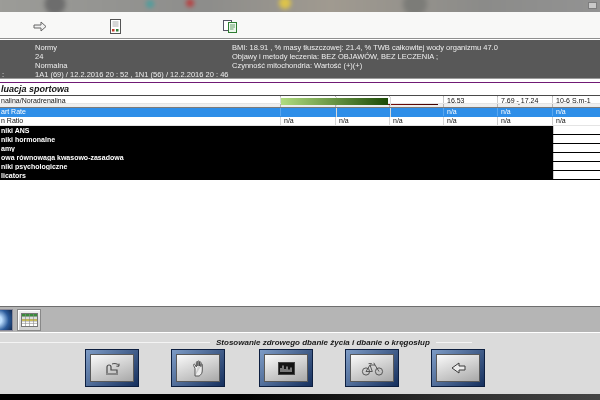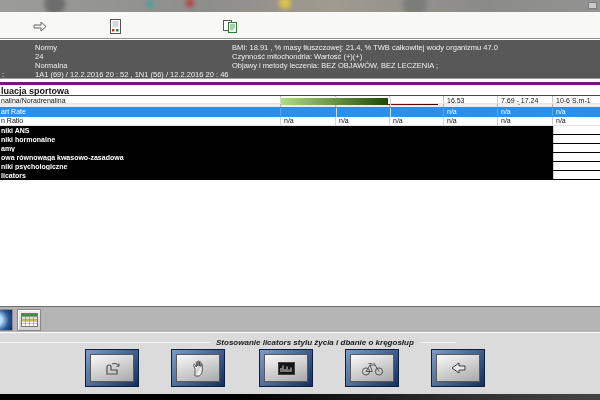--- a/index.html
+++ b/index.html
@@ -25,21 +25,21 @@
 
   
   .info{position:absolute;top:40px;left:0;width:600px;height:39px;background:#585858;color:#efefef;
         font-size:7.5px;line-height:9px;border-bottom:1px solid #9a9a9a;}
   .info .leftvals{position:absolute;left:35px;top:3px;}
   .info .labelcolon{position:absolute;left:2px;top:30px;}
   .info .rightvals{position:absolute;left:232px;top:3px;}
 
   
   .sectionbar{position:absolute;top:82px;left:0;width:600px;height:14px;background:#fff;
-              border-top:3px solid #701a75;border-bottom:1px solid #4a4a4a;}
+              border-top:1px solid #701a75;border-bottom:1px solid #4a4a4a;font-style:italic;}
   .sectionbar .t{font-size:9px;font-weight:bold;color:#111;padding:1px 0 0 1px;}
 
   
   .table{position:absolute;top:96px;left:0;width:600px;}
   .thead{display:flex;height:12px;background:linear-gradient(#ffffff,#ebebeb);border-bottom:1px solid #7a7a7a;font-size:7px;color:#222;}
   .hname{width:281px;padding:1px 0 0 1px;border-right:1px solid #b4b4b4;}
   .hc{padding:1px 0 0 3px;border-right:1px solid #b4b4b4;}
   .hc:last-child{border-right:none;}
 
   .trow{display:flex;height:9px;border-bottom:1px solid #e4e4e4;background:#fff;font-size:7px;line-height:8px;color:#111;}
@@ -119,22 +119,22 @@
 <div class="info">
   <div class="labelcolon">:</div>
   <div class="leftvals">
     <div>Normy</div>
     <div>24</div>
     <div>Normalna</div>
     <div>1A1  (69)  / 12.2.2016  20 : 52 ,  1N1  (56)  / 12.2.2016  20 : 46</div>
   </div>
   <div class="rightvals">
     <div>BMI:   18.91   ,  % masy tłuszczowej: 21.4,  % TWB całkowitej wody organizmu 47.0</div>
+    <div>Objawy i metody leczenia: BEZ OBJAWÓW, BEZ LECZENIA ;</div>
     <div>Czynność mitochondria: Wartość (+)(+)</div>
-    <div>Objawy i metody leczenia: BEZ OBJAWÓW, BEZ LECZENIA ;</div>
   </div>
 </div>
 
 <div class="sectionbar">
   <div class="t">luacja sportowa</div>
 </div>
 
 <div class="table">
   <div class="thead">
     <div class="hname">niki</div>
@@ -356,21 +356,21 @@
       <rect x="1" y="1" width="15" height="2.6" fill="#3a8a3a"></rect>
       <rect x="1" y="6" width="15" height="2" fill="#d8c84a"></rect>
       <path d="M4.5 1v12M8.5 1v12M12.5 1v12M1 4h15M1 6h15M1 8.2h15M1 10.4h15" stroke="#8a8a8a" stroke-width="0.6"></path>
     </svg>
   </div>
 </div>
 
 <div class="panel">
   <div class="caprow">
     <div class="capline l"></div>
-    <div class="caption">Stosowanie licators stylu życia i dbanie o kręgosłup</div>
+    <div class="caption">Stosowanie zdrowego dbanie życia i dbanie o kręgosłup</div>
     <div class="capline r"></div>
   </div>
 
   <div class="bbtn" style="left:86px;">
     <div class="face">
       <svg width="20" height="17" viewBox="0 0 20 17">
         <g fill="none" stroke="#4a4a4a" stroke-width="1.2">
           <path d="M4 14h12M5 13V7a2 2 0 0 1 4 0v3h6v3"></path>
           <path d="M10 4a5 3.4 0 0 1 7 1.5" stroke-width="1"></path>
           <path d="M17 3.6v2.6h-2.6" stroke-width="1"></path>

